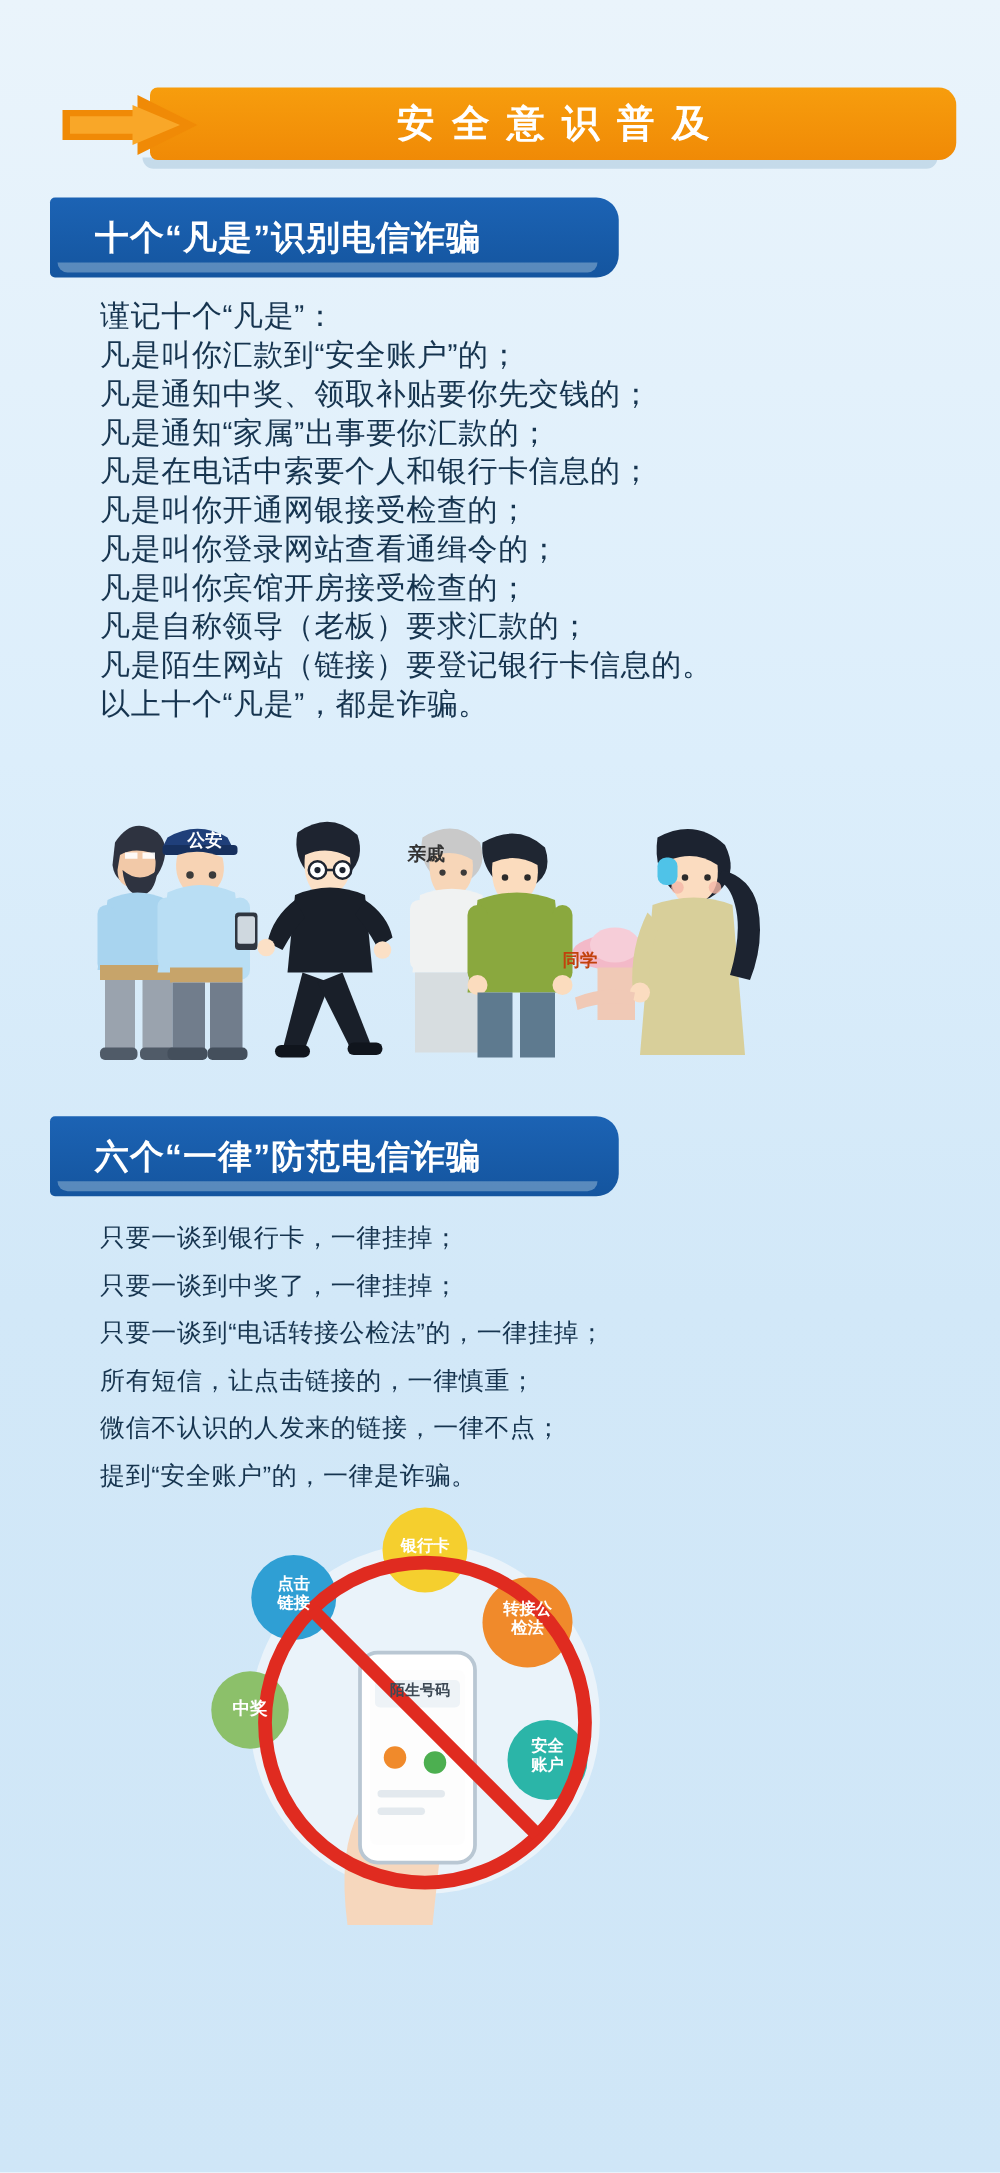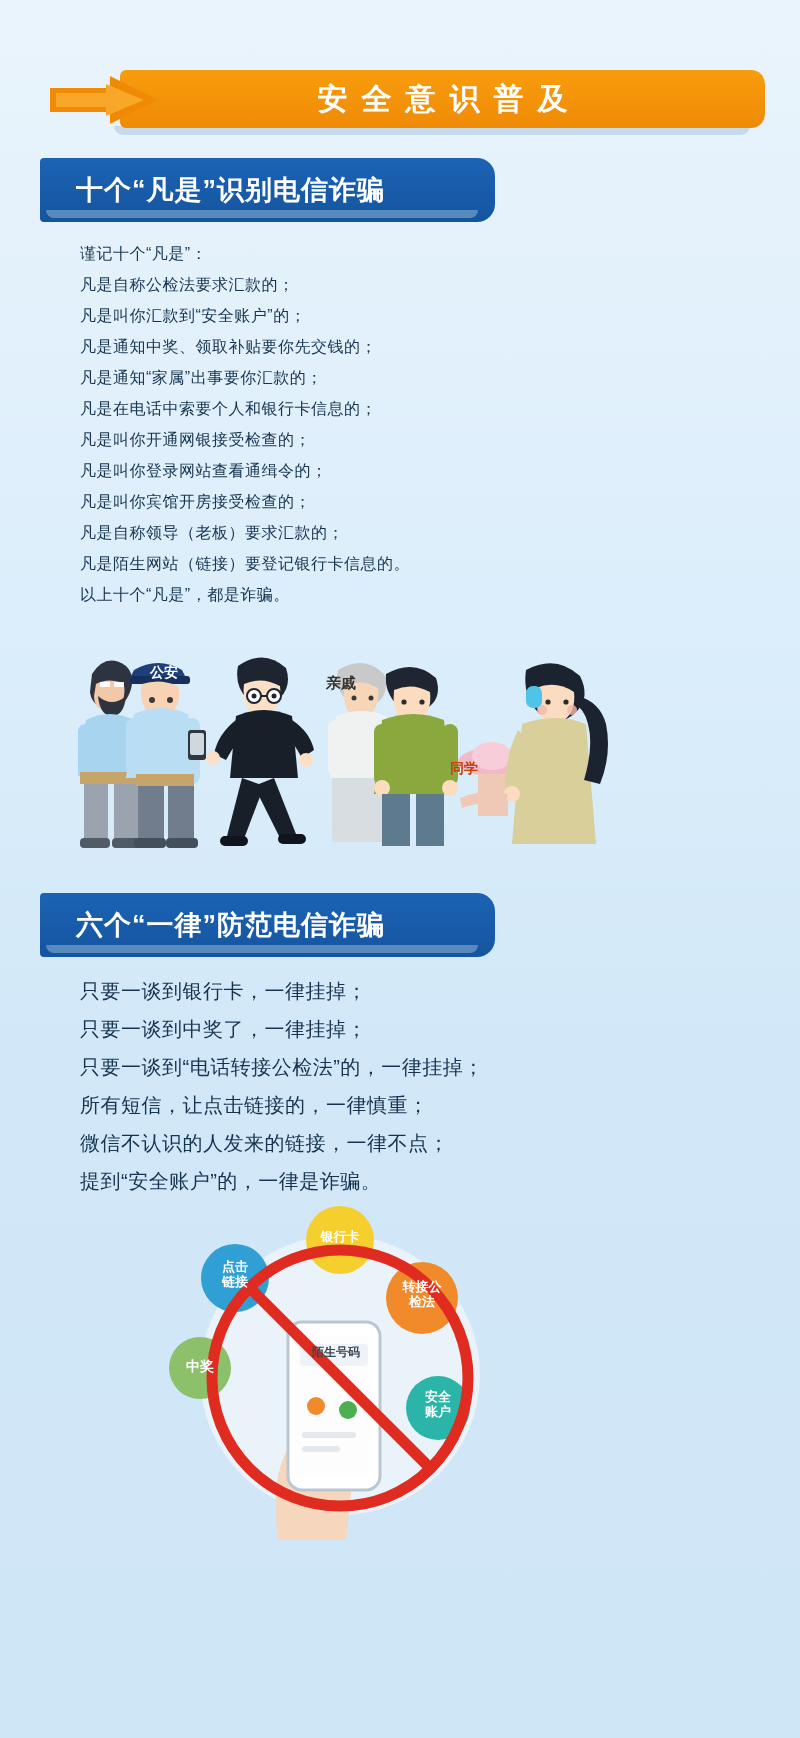--- a/index.html
+++ b/index.html
@@ -94,21 +94,21 @@
     letter-spacing: 1px;
     white-space: nowrap;
   }
   #sec1 { left: 40px; top: 158px; width: 455px; }
   #sec2 { left: 40px; top: 893px; width: 455px; }
 
   
   .body-text {
     position: absolute;
     color: #16344f;
-    font-size: 16px;
+    font-size: 24px;
     line-height: 31px;
     letter-spacing: .5px;
     white-space: nowrap;
   }
   #list1 { left: 80px; top: 238px; }
   #list2 { left: 80px; top: 972px; font-size: 20px; line-height: 38px; }
   .body-text div { white-space: nowrap; }
 
   
   .illus1 {
@@ -157,21 +157,20 @@
       <path d="M8,19 L58,19 L58,10 L96,26 L58,42 L58,33 L8,33 Z" fill="#f9a728"></path>
     </svg>
   </div>
 
   <div class="sec-head" id="sec1">
     <span>十个“凡是”识别电信诈骗</span>
   </div>
 
   <div class="body-text" id="list1">
     <div>谨记十个“凡是”：</div>
-    <div>凡是自称公检法要求汇款的；</div>
     <div>凡是叫你汇款到“安全账户”的；</div>
     <div>凡是通知中奖、领取补贴要你先交钱的；</div>
     <div>凡是通知“家属”出事要你汇款的；</div>
     <div>凡是在电话中索要个人和银行卡信息的；</div>
     <div>凡是叫你开通网银接受检查的；</div>
     <div>凡是叫你登录网站查看通缉令的；</div>
     <div>凡是叫你宾馆开房接受检查的；</div>
     <div>凡是自称领导（老板）要求汇款的；</div>
     <div>凡是陌生网站（链接）要登记银行卡信息的。</div>
     <div>以上十个“凡是”，都是诈骗。</div>

